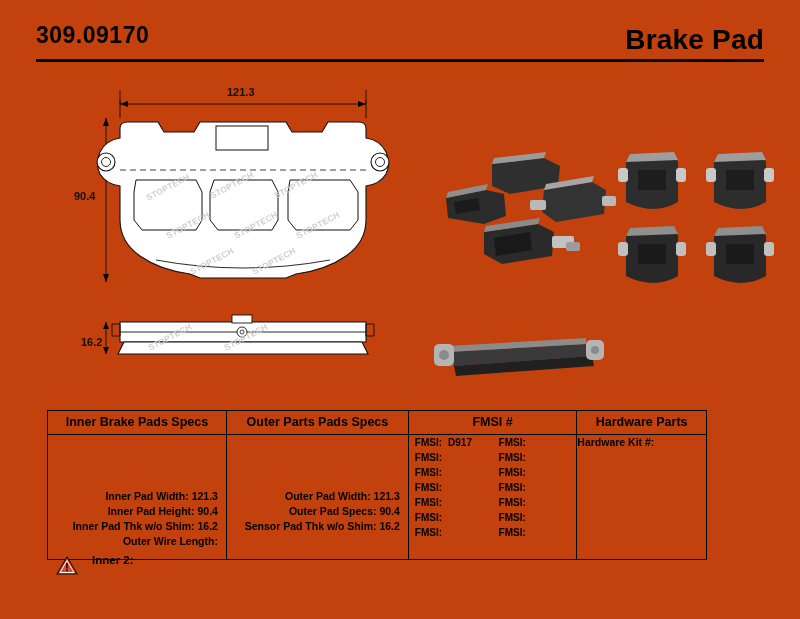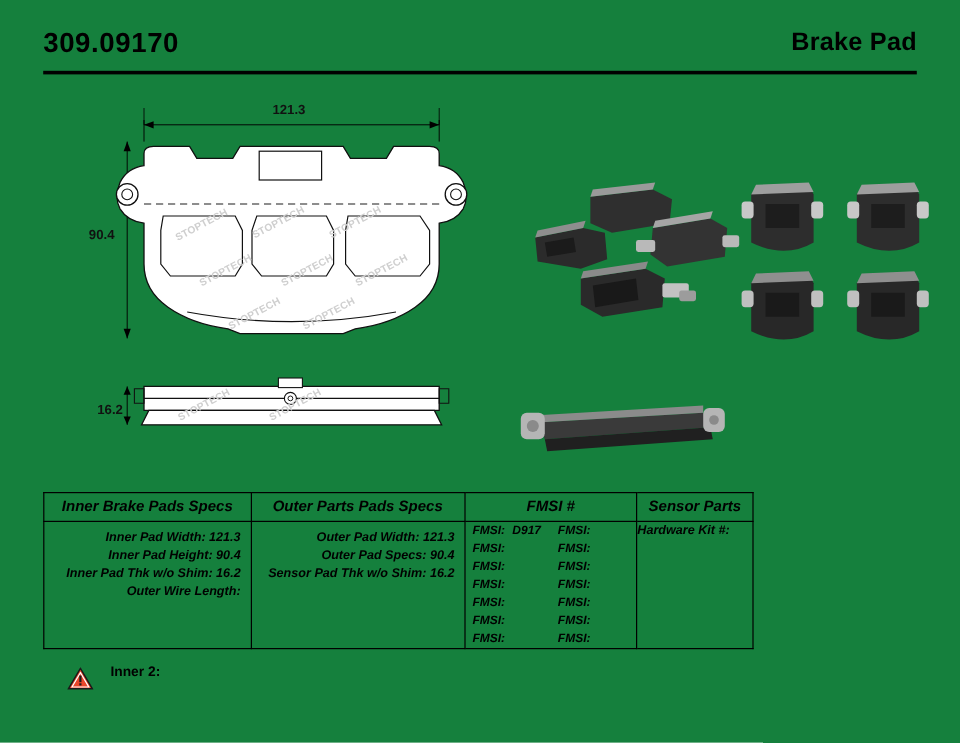--- a/index.html
+++ b/index.html
@@ -6,42 +6,42 @@
   html, body {
     margin: 0; padding: 0;
     width: 800px; height: 619px;
     background: #ffffff;
     font-family: "Liberation Sans", sans-serif;
     color: #000;
   }
   .page {
     position: relative;
     width: 800px; height: 619px;
-    background: #15803d;
+    background: #c2410c;
     overflow: hidden;
   }
 
   
   .header {
     position: absolute;
     left: 36px; top: 20px;
     width: 728px; height: 42px;
     border-bottom: 3px solid #000;
   }
   .part-number {
     position: absolute;
     left: 0; top: 2px;
     font-size: 23px;
     font-weight: bold;
     letter-spacing: 0.5px;
   }
   .doc-title {
     position: absolute;
     right: 0; top: 4px;
-    font-size: 21px;
+    font-size: 28px;
     font-weight: bold;
     letter-spacing: 0.2px;
   }
 
   
   .drawing {
     position: absolute;
     left: 36px; top: 70px;
     width: 728px; height: 320px;
   }
@@ -67,39 +67,38 @@
     font-weight: bold;
     color: #cfcfcf;
     transform: rotate(-28deg);
     white-space: nowrap;
     letter-spacing: 0.2px;
   }
 
   
   .spec-table {
     position: absolute;
-    left: 36px; top: 410px;
-    width: 592px;
+    left: 47px; top: 410px;
+    width: 660px;
     border: 1.5px solid #000;
     border-collapse: collapse;
-    font-style: italic;
   }
   .spec-table th, .spec-table td {
     border: 1px solid #000;
     padding: 0;
     vertical-align: top;
   }
   .spec-table th {
     font-size: 12.5px;
     font-weight: bold;
     text-align: center;
     height: 24px;
     padding: 4px 0 3px;
   }
-  .cellbox { padding: 6px 8px 10px; }
+  .cellbox { padding: 6px 8px 10px; margin-top: 48px; }
   .spec-row {
     font-size: 10.5px;
     text-align: right;
     line-height: 15px;
     white-space: nowrap;
   }
   .spec-row .lbl { font-weight: bold; }
   .spec-row .val { font-weight: bold; }
 
   .fmsi-cell { padding: 6px 0 10px; }
@@ -324,21 +323,21 @@
       </svg>
     </div>
   </div>
 
   <table class="spec-table">
     <thead>
       <tr>
         <th style="width:186px;">Inner Brake Pads Specs</th>
         <th style="width:186px;">Outer Parts Pads Specs</th>
         <th style="width:196px;">FMSI #</th>
-        <th style="width:160px;">Sensor Parts</th>
+        <th style="width:160px;">Hardware Parts</th>
       </tr>
     </thead>
     <tbody>
       <tr>
 
         <td>
           <div class="cellbox">
             <div class="spec-row">
               <span class="lbl">Inner Pad Width:</span>
               <span class="val">121.3</span>

